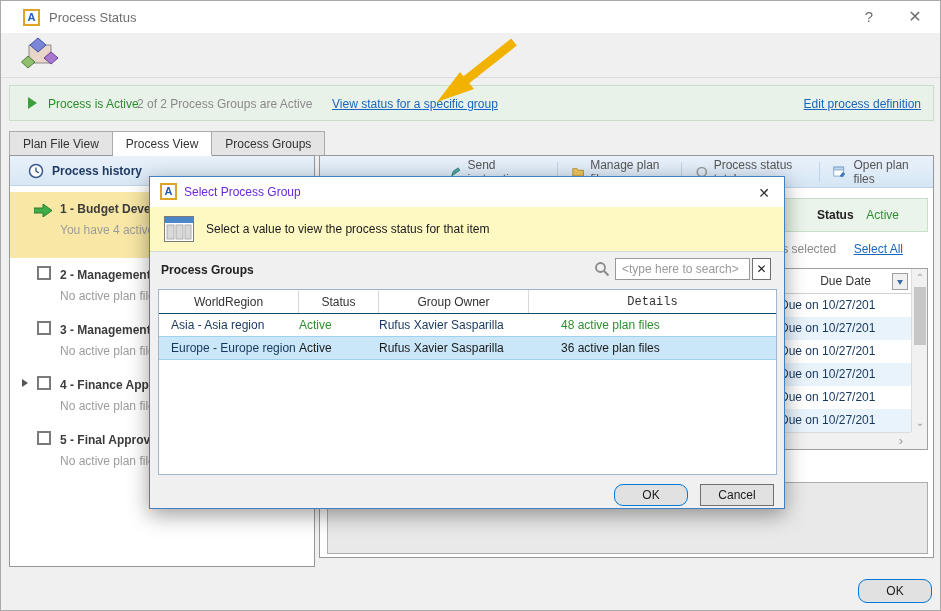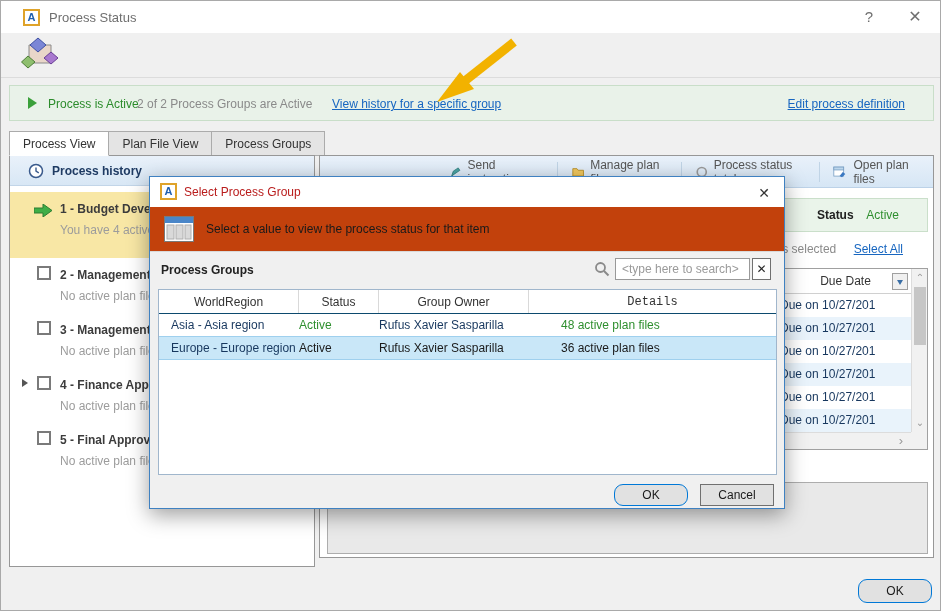--- a/index.html
+++ b/index.html
@@ -19,21 +19,21 @@
   .hdr-sep { position:absolute; left:0; top:76px; width:100%; height:1px; background:#dcdcdc; }
   
   .banner { position:absolute; left:8px; top:84px; width:925px; height:36px;
     background:#e9f2e9; border:1px solid #c9dec9; }
   .play { position:absolute; left:18px; top:11px; width:0; height:0;
     border-left:9px solid #3aa03a; border-top:6px solid transparent; border-bottom:6px solid transparent; }
   .banner-status { position:absolute; left:38px; top:11px; color:#2c8c2c;text-align:right; }
   .banner-summary { position:absolute; left:127px; top:11px; color:#8a8a8a; }
   .lnk { color:#1766c0; text-decoration:underline; cursor:pointer; }
   .banner-link { position:absolute; left:322px; top:11px; }
-  .banner-edit { position:absolute; right:28px; top:11px; }
+  .banner-edit { position:absolute; right:12px; top:11px; }
   
   .tabs { position:absolute; left:8px; top:130px; height:25px; display:flex; }
   .tab { height:25px; padding:0 13px; line-height:24px; background:#e4e4e4;
     border:1px solid #ababab; border-left:none; color:#333; cursor:pointer; }
   .tab:first-child { border-left:1px solid #ababab; }
   .tab.active { background:#fff; border-bottom:1px solid #fff; position:relative; z-index:3; }
   
   .lpanel { position:absolute; left:8px; top:154px; width:306px; height:412px;
     background:#fff; border:1px solid #979797; z-index:2; }
   .lpanel-hdr { position:absolute; left:0; top:0; width:100%; height:30px;
@@ -80,23 +80,23 @@
   .vthumb { position:absolute; left:2px; top:18px; width:12px; height:58px; background:#c6c6c6; }
   .sarrow { position:absolute; left:0; width:16px; height:16px; color:#9a9a9a; font-size:10px; text-align:center; line-height:16px; }
   .hscroll { position:absolute; left:0; bottom:0; right:16px; height:17px; background:#f1f1f1; border-top:1px solid #dcdcdc; }
   .hscroll .more { position:absolute; right:2px; top:0; width:16px; height:16px; color:#9a9a9a; text-align:center; line-height:15px; font-size:13px; }
   .corner { position:absolute; right:0; bottom:0; width:16px; height:17px; background:#f1f1f1; }
   .graybox { position:absolute; left:7px; top:326px; width:601px; height:72px; background:#e9e9e9; border:1px solid #adadad; }
   
   .modal { position:absolute; left:148px; top:175px; width:636px; height:333px;
     background:#f0f0f0; border:1px solid #3f81c1; box-shadow:0 6px 20px rgba(0,0,0,.38); z-index:10; }
   .m-title { position:absolute; left:0; top:0; width:100%; height:30px; background:#fff; }
-  .m-title .txt { position:absolute; left:34px; top:8px; color:#b91c1c;text-align:right; }
+  .m-title .txt { position:absolute; left:34px; top:8px; color:#6d28d9;text-align:right; }
   .m-close { position:absolute; right:10px; top:6px; width:20px; height:20px; text-align:center; line-height:20px; font-size:14px; color:#333; cursor:pointer; }
-  .m-info { position:absolute; left:0; top:30px; width:100%; height:45px; background:#c2410c; border-bottom:1px solid #d9d9d9; }
+  .m-info { position:absolute; left:0; top:30px; width:100%; height:45px; background:#fef9c3; border-bottom:1px solid #d9d9d9; }
   .m-info .txt { position:absolute; left:56px; top:15px; color:#1a1a1a; }
   .m-label { position:absolute; left:11px; top:86px; font-weight:bold; color:#222; }
   .m-search-input { position:absolute; left:465px; top:81px; width:135px; height:22px; border:1px solid #999;
     padding:0 6px; font-family:"Liberation Sans",sans-serif; font-size:12px; color:#333; }
   .m-search-input::placeholder { color:#9a9a9a; }
   .m-search-clear { position:absolute; left:602px; top:81px; width:19px; height:22px; background:#fdfdfd; border:1px solid #707070;
     text-align:center; line-height:20px; font-size:12px; color:#222; cursor:pointer; }
   .m-table { position:absolute; left:8px; top:112px; width:619px; height:186px; background:#fff; border:1px solid #a0b6cc; }
   .m-thead { display:flex; height:24px; line-height:24px; border-bottom:1px solid #0c4a6e; color:#333; }
   .m-thead > div { text-align:center; border-right:1px solid #d9d9d9; }
@@ -135,32 +135,32 @@
     <polygon points="17,1 25,8 17,15 9,8" fill="#7b86d6" stroke="#3f51a3"></polygon>
     <polygon points="7,19 14,25 7,31 0.5,25" fill="#8fbf6f" stroke="#4e7d39"></polygon>
     <polygon points="30,15 37,21 30,27 23,21" fill="#a878cf" stroke="#6a3f96"></polygon>
   </svg>
   <div class="hdr-sep"></div>
 
   <div class="banner">
     <div class="play"></div>
     <div class="banner-status">Process is Active</div>
     <div class="banner-summary">2 of 2 Process Groups are Active</div>
-    <div class="banner-link lnk">View history for a specific group</div>
+    <div class="banner-link lnk">View status for a specific group</div>
     <div class="banner-edit lnk">Edit process definition</div>
   </div>
 
   <svg class="anno" width="110" height="78" viewBox="0 0 110 78">
     <line x1="98" y1="8" x2="45" y2="50" stroke="#f2b200" stroke-width="9"></line>
     <polygon points="21,68 44,38 58,55" fill="#f2b200"></polygon>
   </svg>
 
   <div class="tabs">
+    <div class="tab">Plan File View</div>
     <div class="tab active">Process View</div>
-    <div class="tab">Plan File View</div>
     <div class="tab">Process Groups</div>
   </div>
 
   <div class="lpanel">
     <div class="lpanel-hdr">
       <svg style="position:absolute; left:18px; top:7px;" width="16" height="16" viewBox="0 0 16 16">
         <circle cx="8" cy="8" r="6.5" fill="#fff" stroke="#3a5a8c" stroke-width="1.5"></circle>
         <path d="M8 4.5 v3.7 l2.8 1.6" fill="none" stroke="#3a5a8c" stroke-width="1.4"></path>
       </svg>
       <span class="txt">Process history</span>

